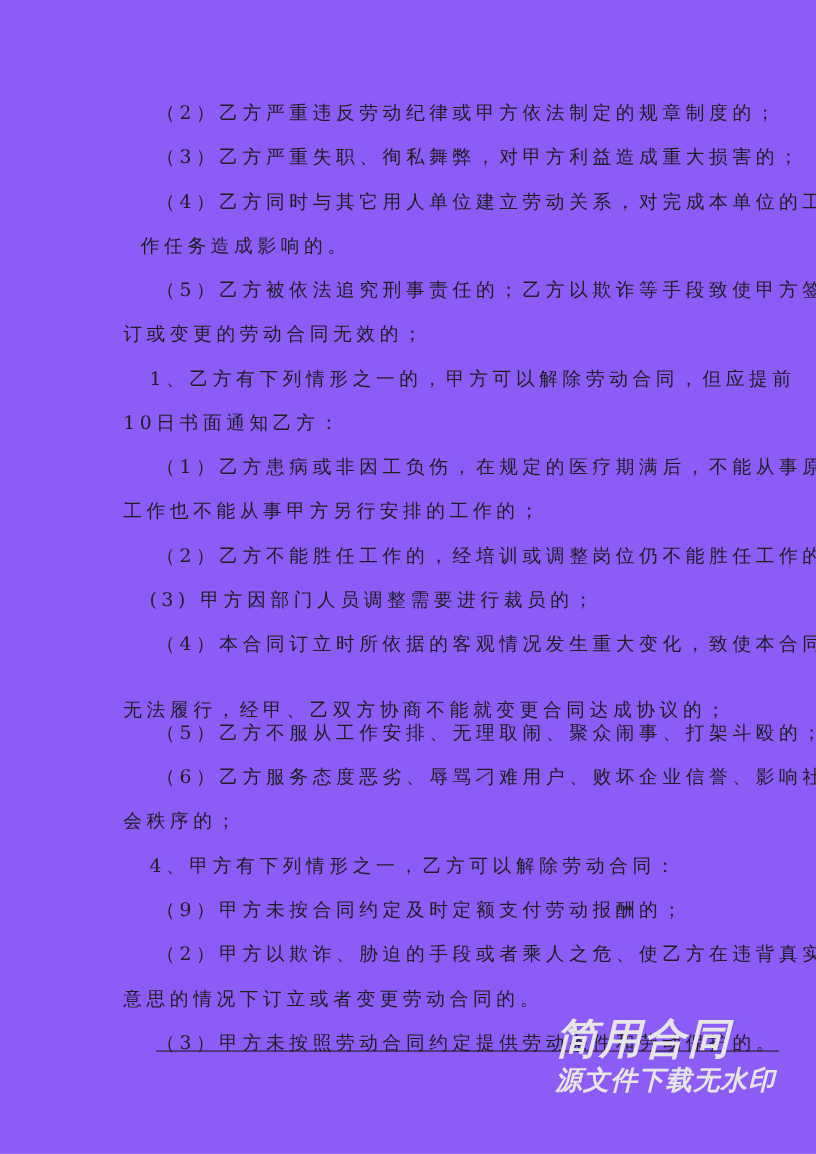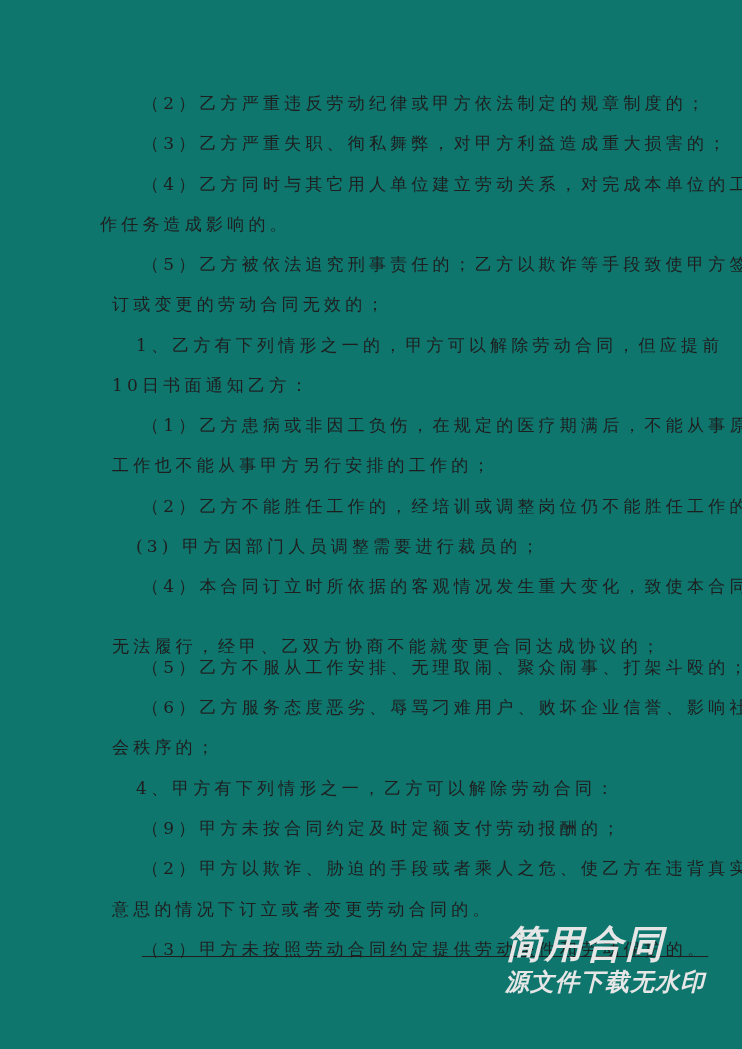--- a/index.html
+++ b/index.html
@@ -13,21 +13,21 @@
       position: relative;
       overflow: hidden;
       font-family: "DejaVu Serif", "Liberation Serif", serif;
       color: #1e1e1e;
     }
     .page {
       position: absolute;
       left: 0; top: 0;
       width: 742px;
       height: 1049px;
-      background: #0f766e;
+      background: #8b5cf6;
     }
     .line {
       position: absolute;
       font-size: 17px;
       letter-spacing: 4.2px;
       white-space: nowrap;
       line-height: 22px;
     }
     .watermark {
       position: absolute;
@@ -53,21 +53,21 @@
     }
   </style>
 </head>
 <body>
 
 <div class="page">
   <div id="lines">
       <div class="line" style="left: 142px; top: 92px;">（2）乙方严重违反劳动纪律或甲方依法制定的规章制度的；</div>
       <div class="line" style="left: 142px; top: 132px;">（3）乙方严重失职、徇私舞弊，对甲方利益造成重大损害的；</div>
       <div class="line" style="left: 142px; top: 173px;">（4）乙方同时与其它用人单位建立劳动关系，对完成本单位的工</div>
-      <div class="line" style="left: 100px; top: 213px;">作任务造成影响的。</div>
+      <div class="line" style="left: 128px; top: 213px;">作任务造成影响的。</div>
       <div class="line" style="left: 142px; top: 253px;">（5）乙方被依法追究刑事责任的；乙方以欺诈等手段致使甲方签</div>
       <div class="line" style="left: 112px; top: 293px; text-align: center;">订或变更的劳动合同无效的；</div>
       <div class="line" style="left: 136px; top: 334px;">1、乙方有下列情形之一的，甲方可以解除劳动合同，但应提前</div>
       <div class="line" style="left: 112px; top: 374px; text-align: center;">10日书面通知乙方：</div>
       <div class="line" style="left: 142px; top: 414px;">（1）乙方患病或非因工负伤，在规定的医疗期满后，不能从事原</div>
       <div class="line" style="left: 112px; top: 454px;">工作也不能从事甲方另行安排的工作的；</div>
       <div class="line" style="left: 142px; top: 495px;">（2）乙方不能胜任工作的，经培训或调整岗位仍不能胜任工作的；</div>
       <div class="line" style="left: 136px; top: 535px;">(3) 甲方因部门人员调整需要进行裁员的；</div>
       <div class="line" style="left: 142px; top: 575px;">（4）本合同订立时所依据的客观情况发生重大变化，致使本合同</div>
       <div class="line" style="left: 112px; top: 616px; margin-top: 19px;">无法履行，经甲、乙双方协商不能就变更合同达成协议的；</div>

